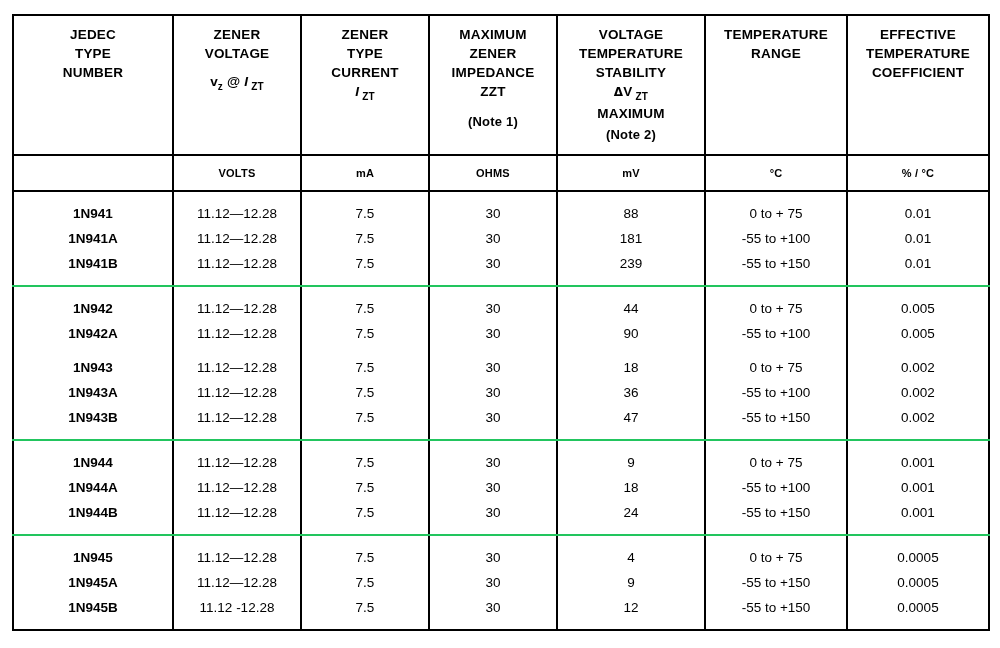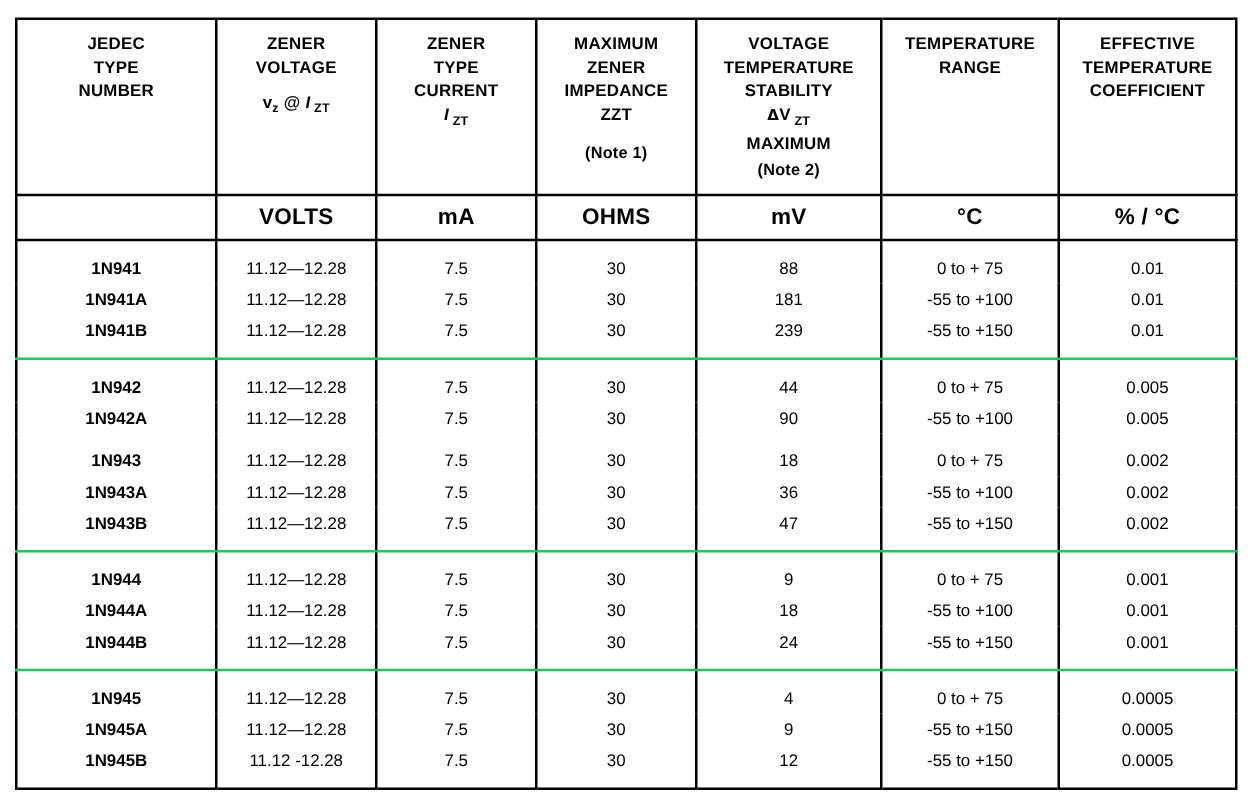--- a/index.html
+++ b/index.html
@@ -57,21 +57,21 @@
   .head-gap { display: block; height: 9px; }
   .sub { font-size: 10px; vertical-align: sub; }
   .sup-italic { font-style: italic; }
   .note {
     display: block;
     font-weight: bold;
     font-size: 13px;
     margin-top: 2px;
   }
   .unit-row td {
-    font-size: 18px;
+    font-size: 11px;
     font-weight: bold;
     height: 34px;
     border-bottom: 2px solid #000;
     letter-spacing: 0.2px;
   }
   tbody td {
     font-size: 13.5px;
     height: 25px;
     line-height: 25px;
   }

